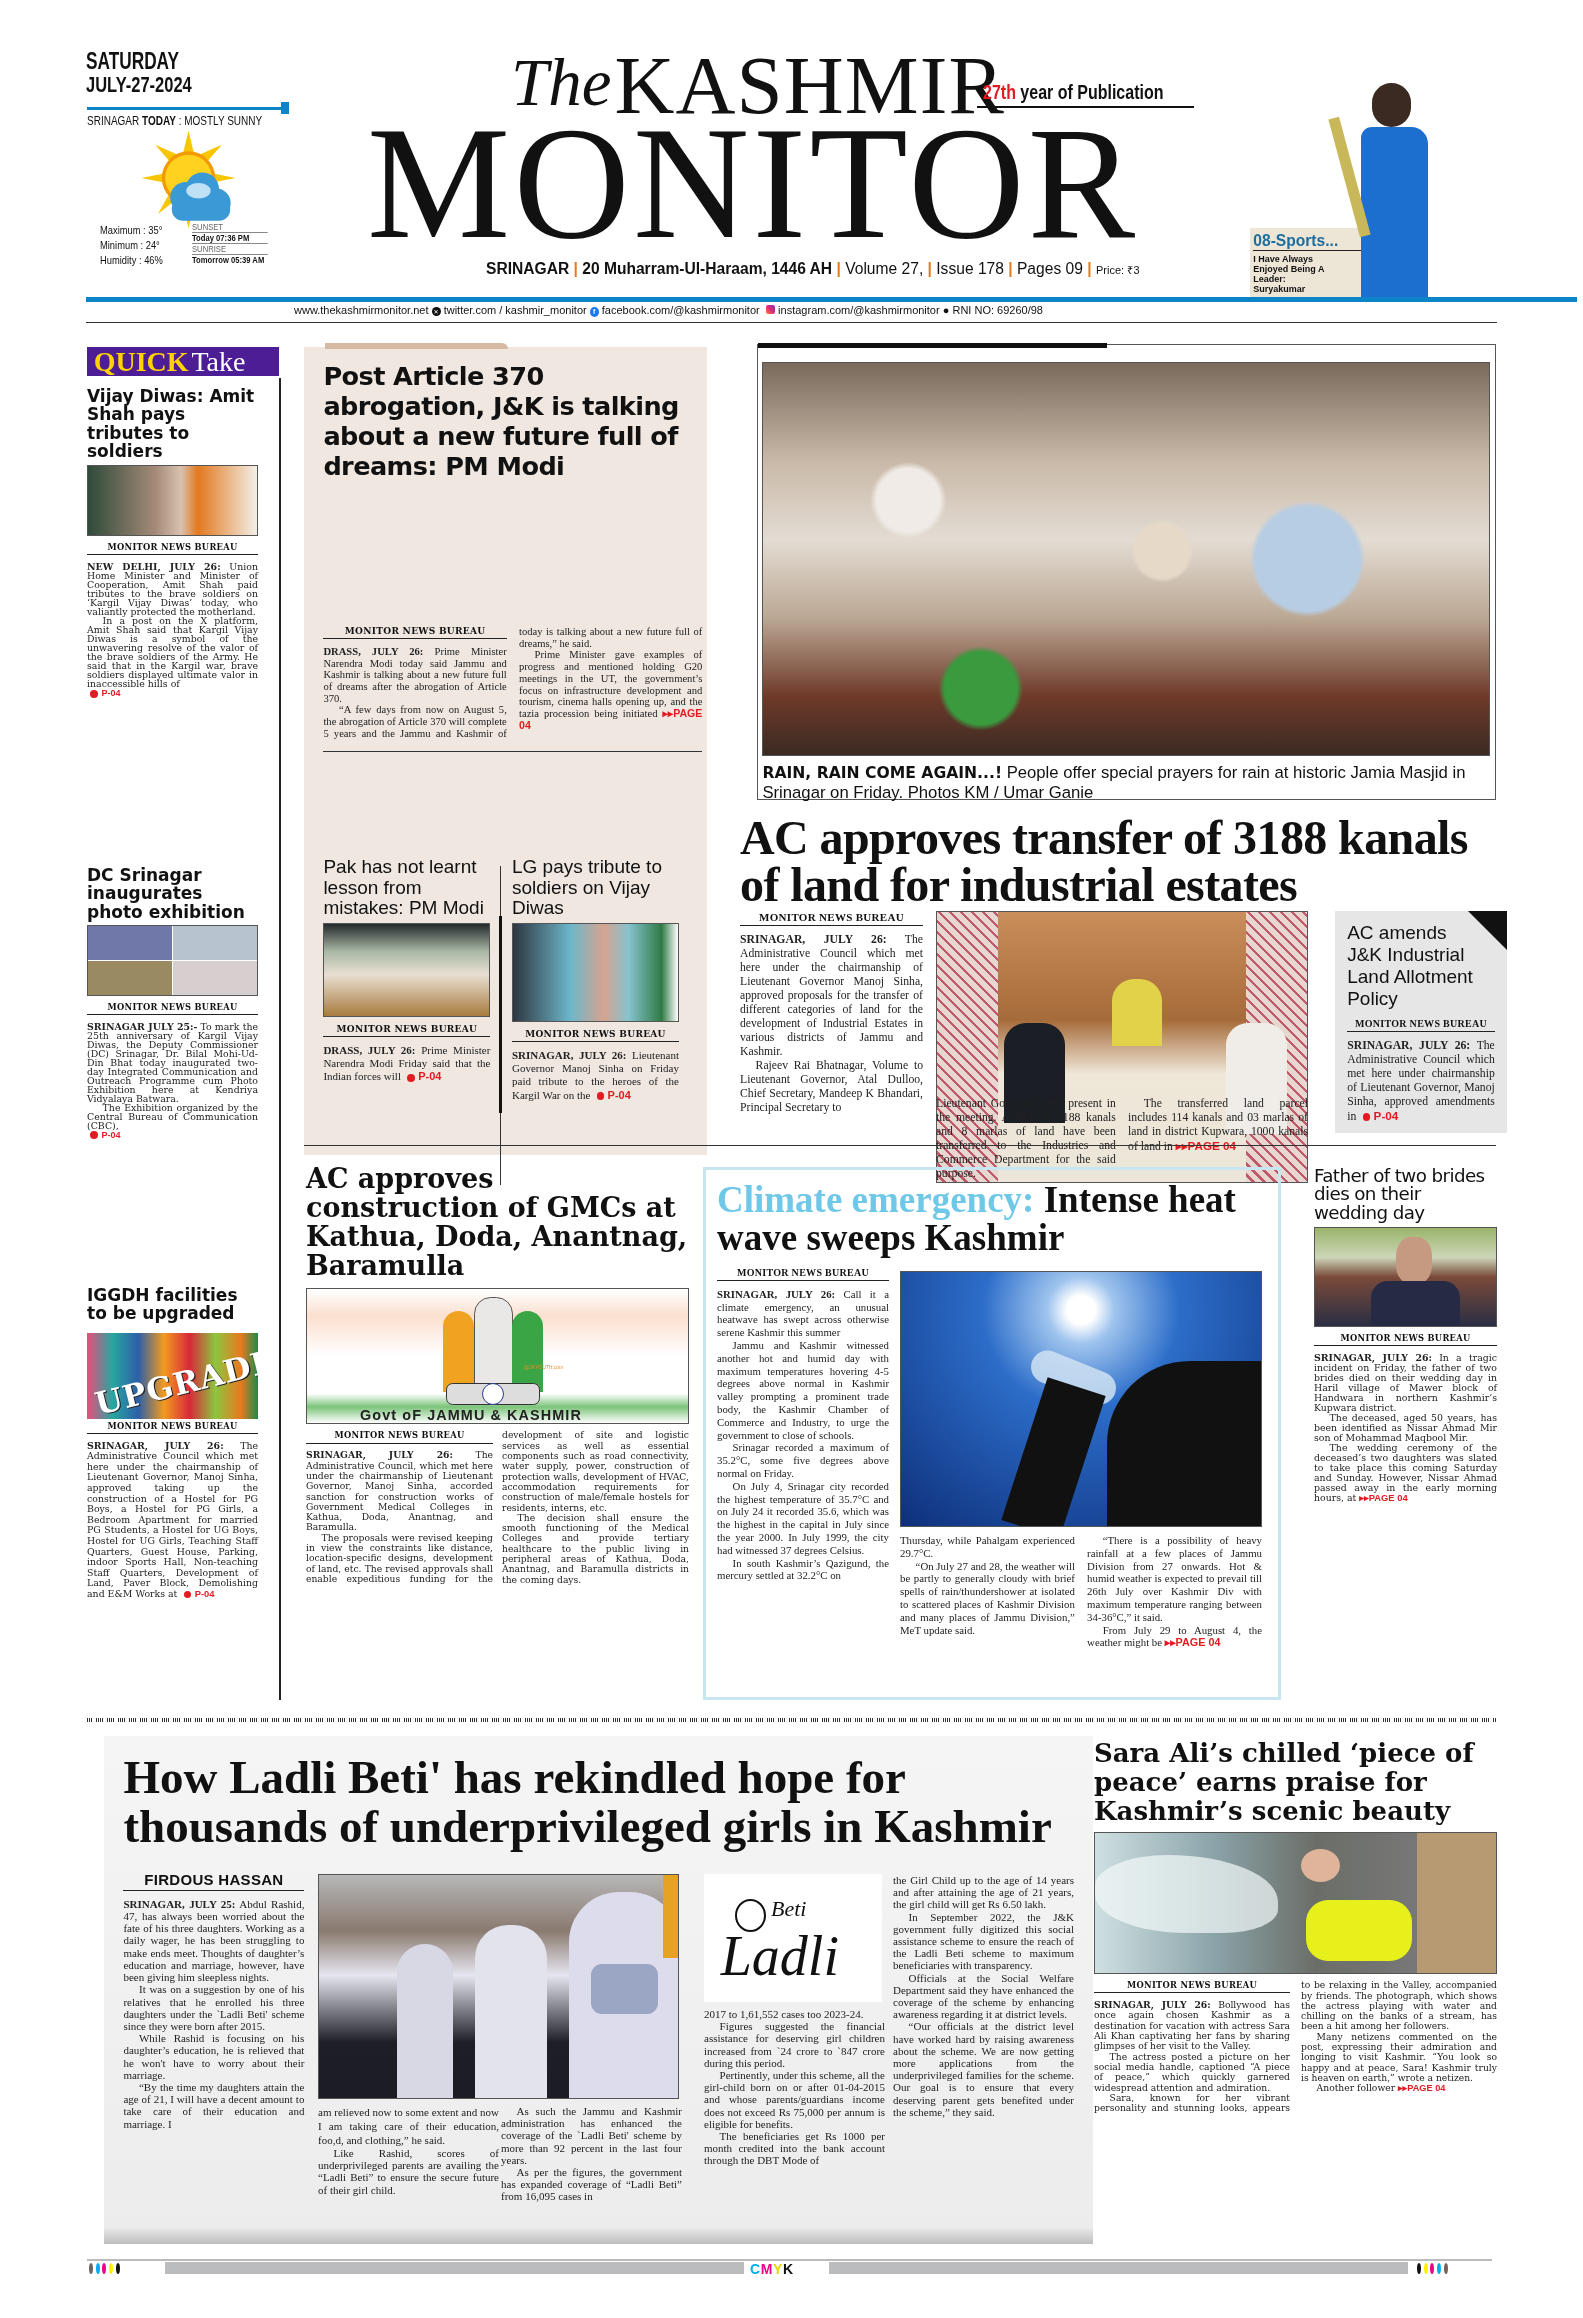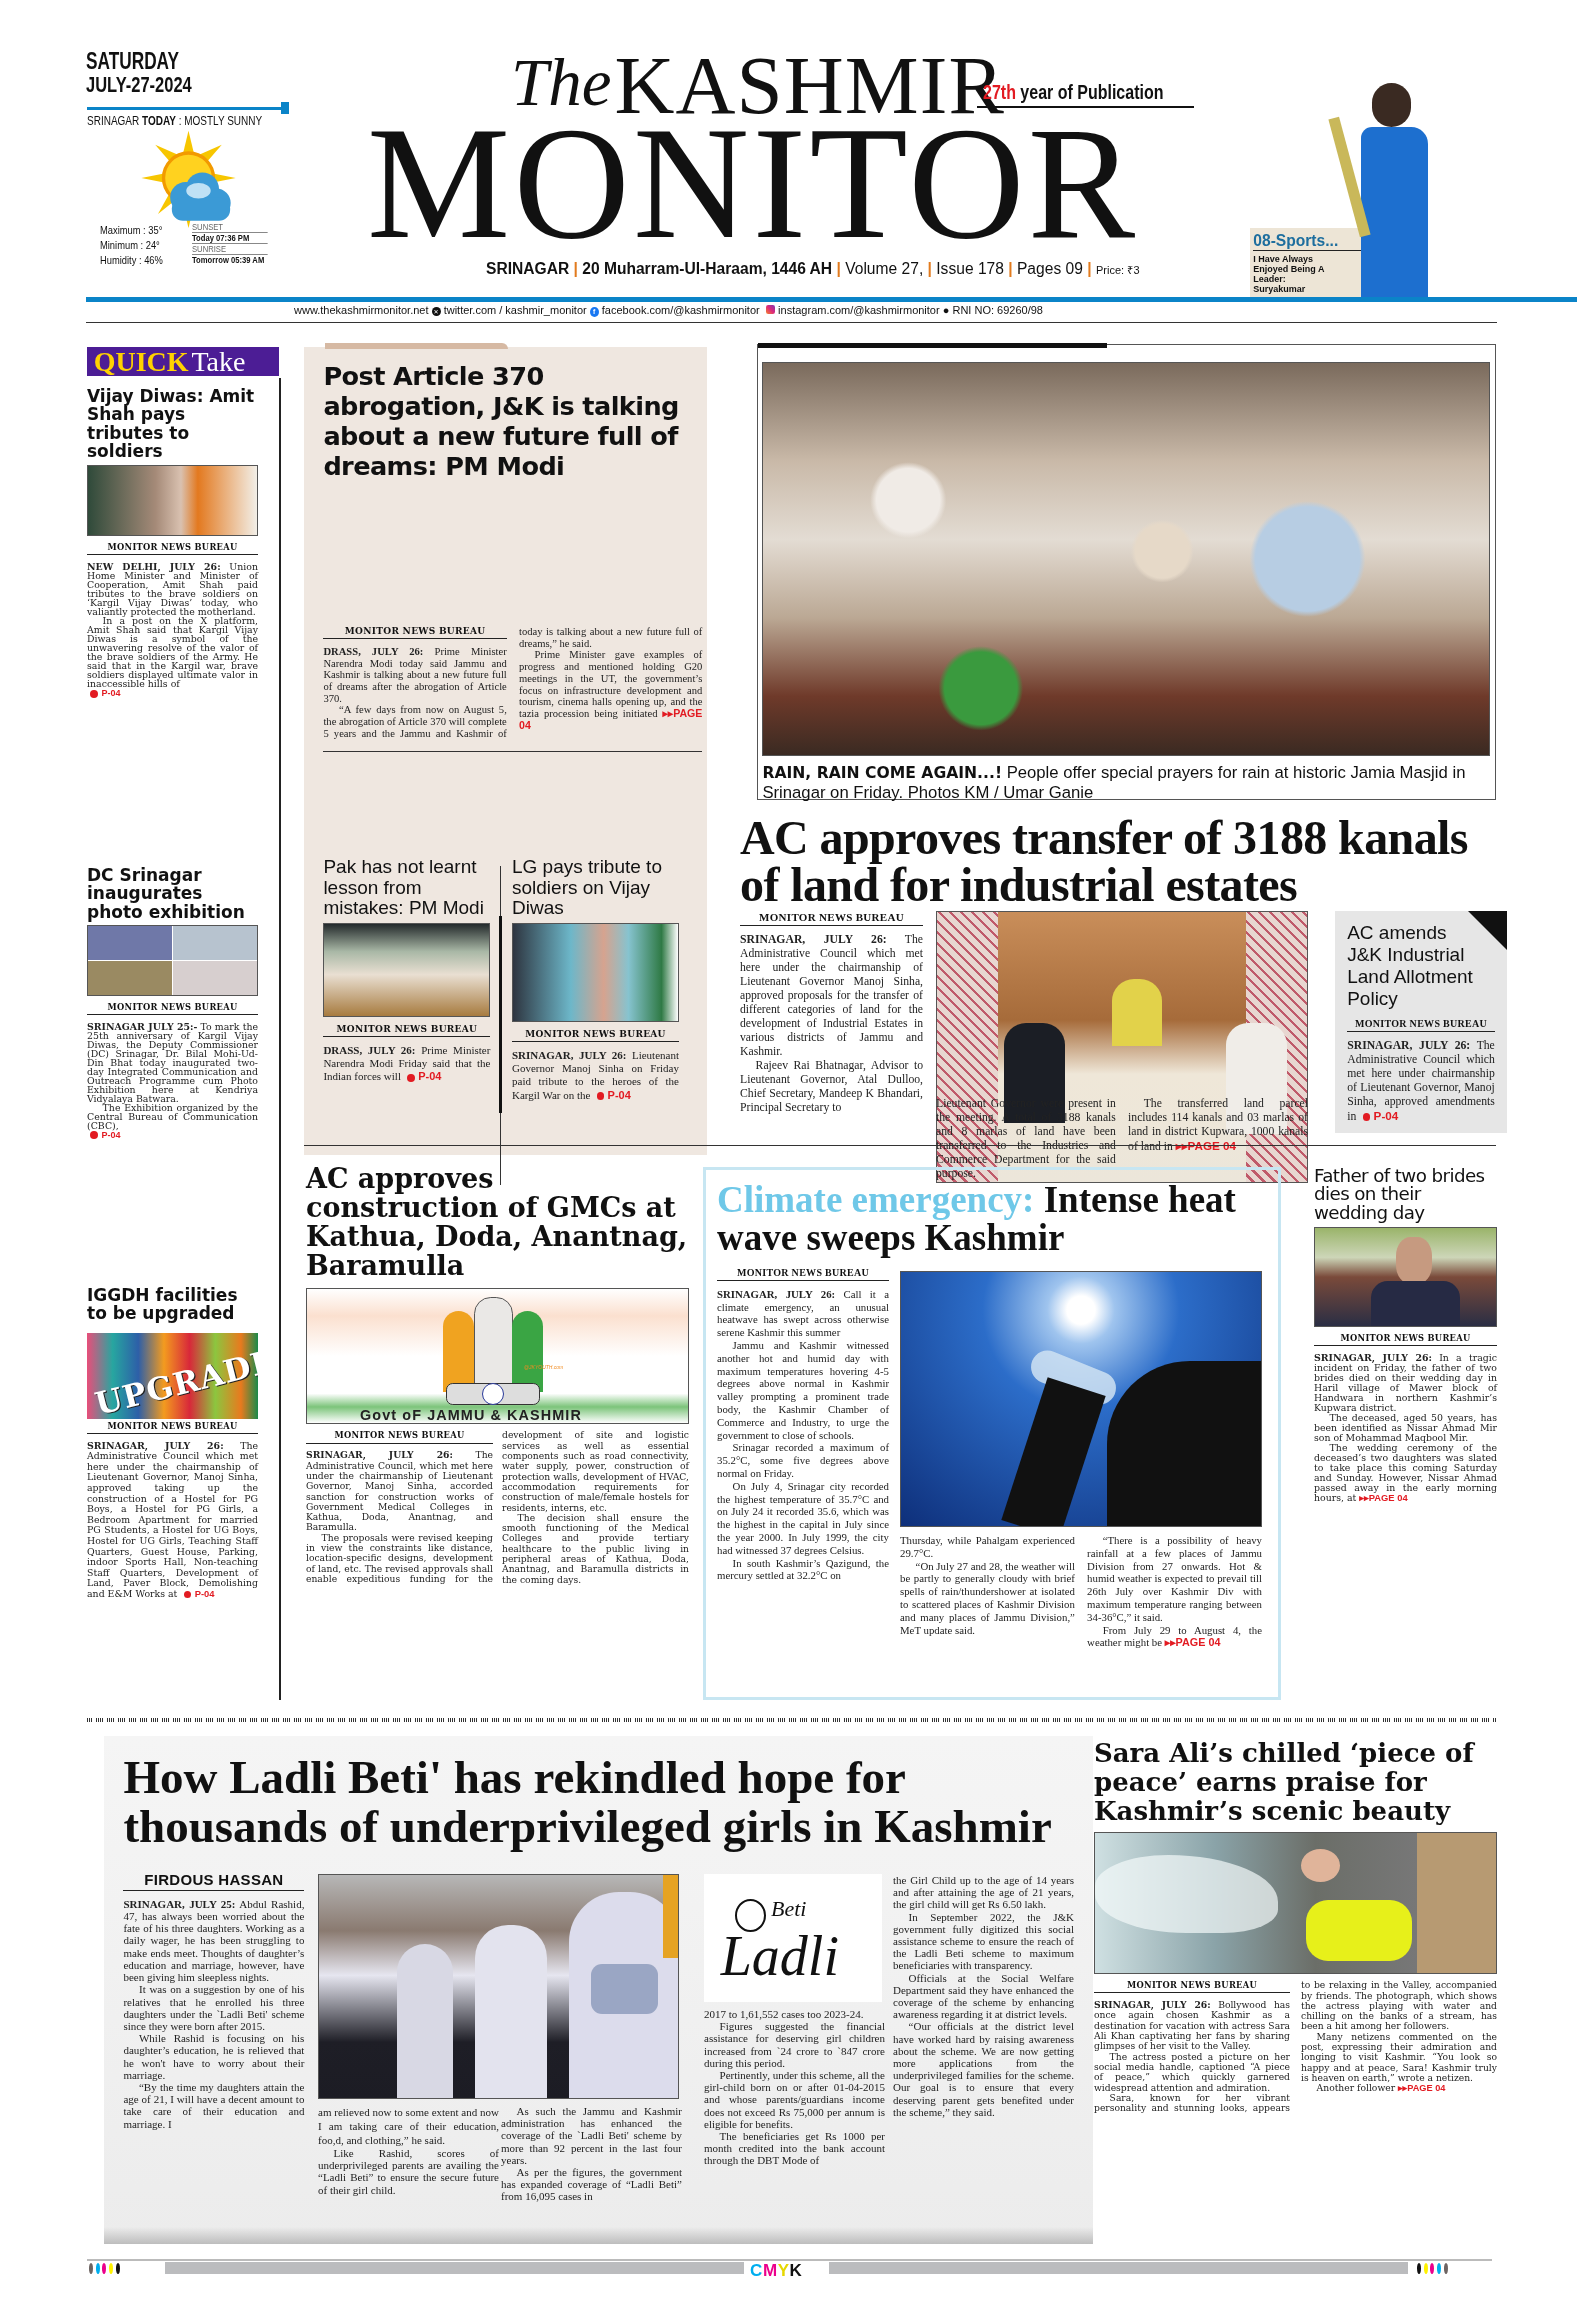--- a/index.html
+++ b/index.html
@@ -215,21 +215,21 @@
     <b style="font-family:'DejaVu Sans',sans-serif;font-size:15.6px">RAIN, RAIN COME AGAIN...!</b><span> People offer special prayers for rain at historic Jamia Masjid in Srinagar on Friday.  Photos KM / Umar Ganie</span>
   </div>
 </div>
 
 <div class="abs" style="left:740px;top:814px;width:767px;height:333px;">
   <div class="serif" style="position:absolute;left:0;top:0;width:767px;font-weight:bold;font-size:48px;line-height:47px;letter-spacing:-0.6px;">AC approves transfer of 3188 kanals of land for industrial estates</div>
   <div style="position:absolute;left:0;top:97px;width:183px;">
     <div class="byline" style="font-family:'Liberation Serif',serif;font-size:11px">MONITOR NEWS BUREAU</div>
     <div class="body-cond" style="font-size:11.7px;line-height:14px;">
       <span class="dateline">SRINAGAR, JULY 26:</span><span> The Administrative Council which met here under the chairmanship of Lieutenant Governor Manoj Sinha, approved proposals for the transfer of different categories of land for the development of Industrial Estates in various districts of Jammu and Kashmir.</span>
-      <p class="ind">Rajeev Rai Bhatnagar, Advisor to Lieutenant Governor, Atal Dulloo, Chief Secretary, Mandeep K Bhandari, Principal Secretary to</p>
+      <p class="ind">Rajeev Rai Bhatnagar, Volume to Lieutenant Governor, Atal Dulloo, Chief Secretary, Mandeep K Bhandari, Principal Secretary to</p>
     </div>
   </div>
   <div class="photo" style="position:absolute;left:196px;top:97px;width:372px;height:272px;background:linear-gradient(180deg,#c98e5a 0%,#a66b3a 40%,#efe7d8 60%,#ece6da 100%);">
     <div style="position:absolute;left:0;top:0;width:61px;height:272px;background:repeating-linear-gradient(45deg,#e8d6d0 0 5.6px,#c05a6a 5.6px 7.8px)"></div>
     <div style="position:absolute;right:0;top:0;width:61px;height:272px;background:repeating-linear-gradient(45deg,#e8d6d0 0 5.6px,#c05a6a 5.6px 7.8px)"></div>
     <div style="position:absolute;left:175px;top:67px;width:50px;height:67px;background:#e2d24a;border-radius:22px 22px 0 0"></div>
     <div style="position:absolute;left:67px;top:111px;width:61px;height:100px;background:#1b1e25;border-radius:22px 22px 0 0"></div>
     <div style="position:absolute;left:289px;top:111px;width:61px;height:111px;background:#f0ede8;border-radius:22px 22px 0 0"></div>
   </div>
   <div style="position:absolute;left:196px;top:283px;width:372px;font-size:11.7px;line-height:14px;" class="body-cond cols2">
@@ -381,21 +381,21 @@
 
 <div class="abs" style="left:87px;top:2259px;width:1405px;height:1.7px;background:#bbb"></div>
 <div class="abs" style="left:89px;top:2263px;display:flex;gap:2.8px;">
   <span style="width:3.9px;height:11px;border-radius:50%;background:#6d6462"></span>
   <span style="width:3.9px;height:11px;border-radius:50%;background:#00aeef"></span>
   <span style="width:3.9px;height:11px;border-radius:50%;background:#ec008c"></span>
   <span style="width:3.9px;height:11px;border-radius:50%;background:#fff200"></span>
   <span style="width:3.9px;height:11px;border-radius:50%;background:#111"></span>
 </div>
 <div class="abs" style="left:165px;top:2262px;width:579px;height:12.2px;background:#bbbcbe"></div>
-<div class="abs cond" style="left:750px;top:2261px;font-size:17px;font-weight:bold;letter-spacing:0.6px;">
+<div class="abs cond" style="left:750px;top:2261px;font-size:14px;font-weight:bold;letter-spacing:0.6px;">
   <span style="color:#00aeef">C</span><span style="color:#ec008c">M</span><span style="color:#e6d800">Y</span><span style="color:#111">K</span>
 </div>
 <div class="abs" style="left:829px;top:2262px;width:579px;height:12.2px;background:#bbbcbe"></div>
 <div class="abs" style="left:1417px;top:2263px;display:flex;gap:2.8px;">
   <span style="width:3.9px;height:11px;border-radius:50%;background:#111"></span>
   <span style="width:3.9px;height:11px;border-radius:50%;background:#fff200"></span>
   <span style="width:3.9px;height:11px;border-radius:50%;background:#ec008c"></span>
   <span style="width:3.9px;height:11px;border-radius:50%;background:#00aeef"></span>
   <span style="width:3.9px;height:11px;border-radius:50%;background:#6d6462"></span>
 </div>

